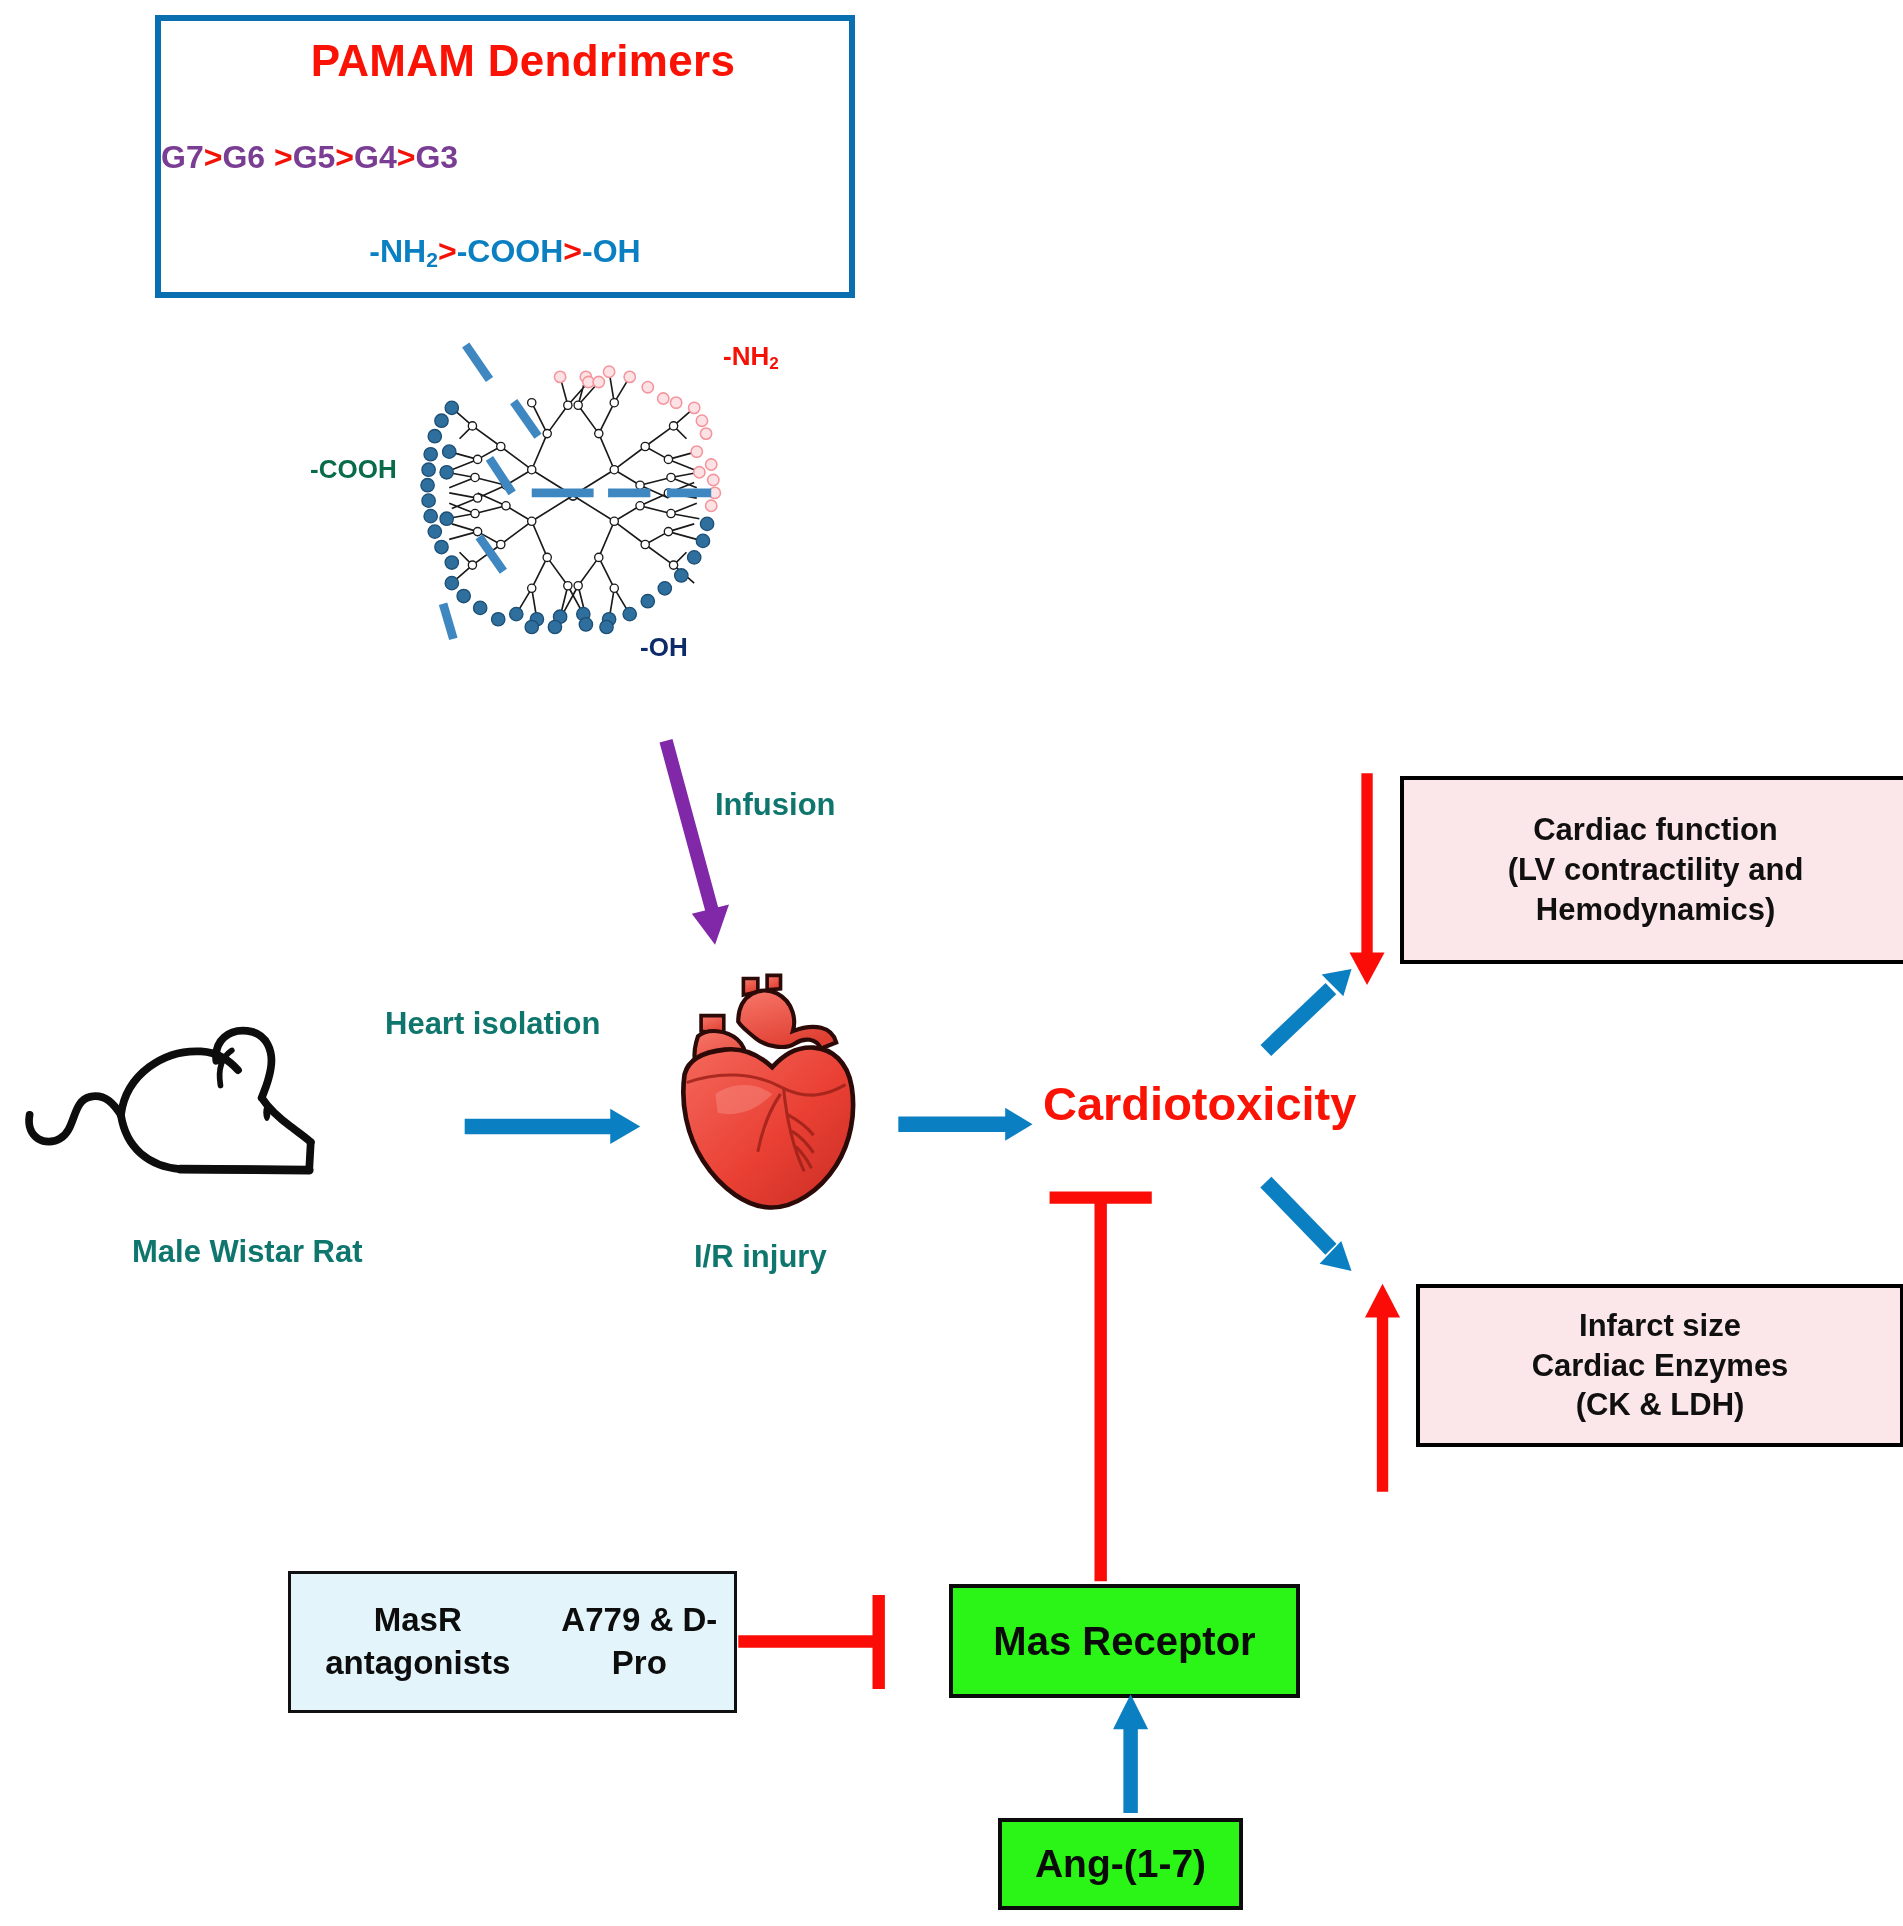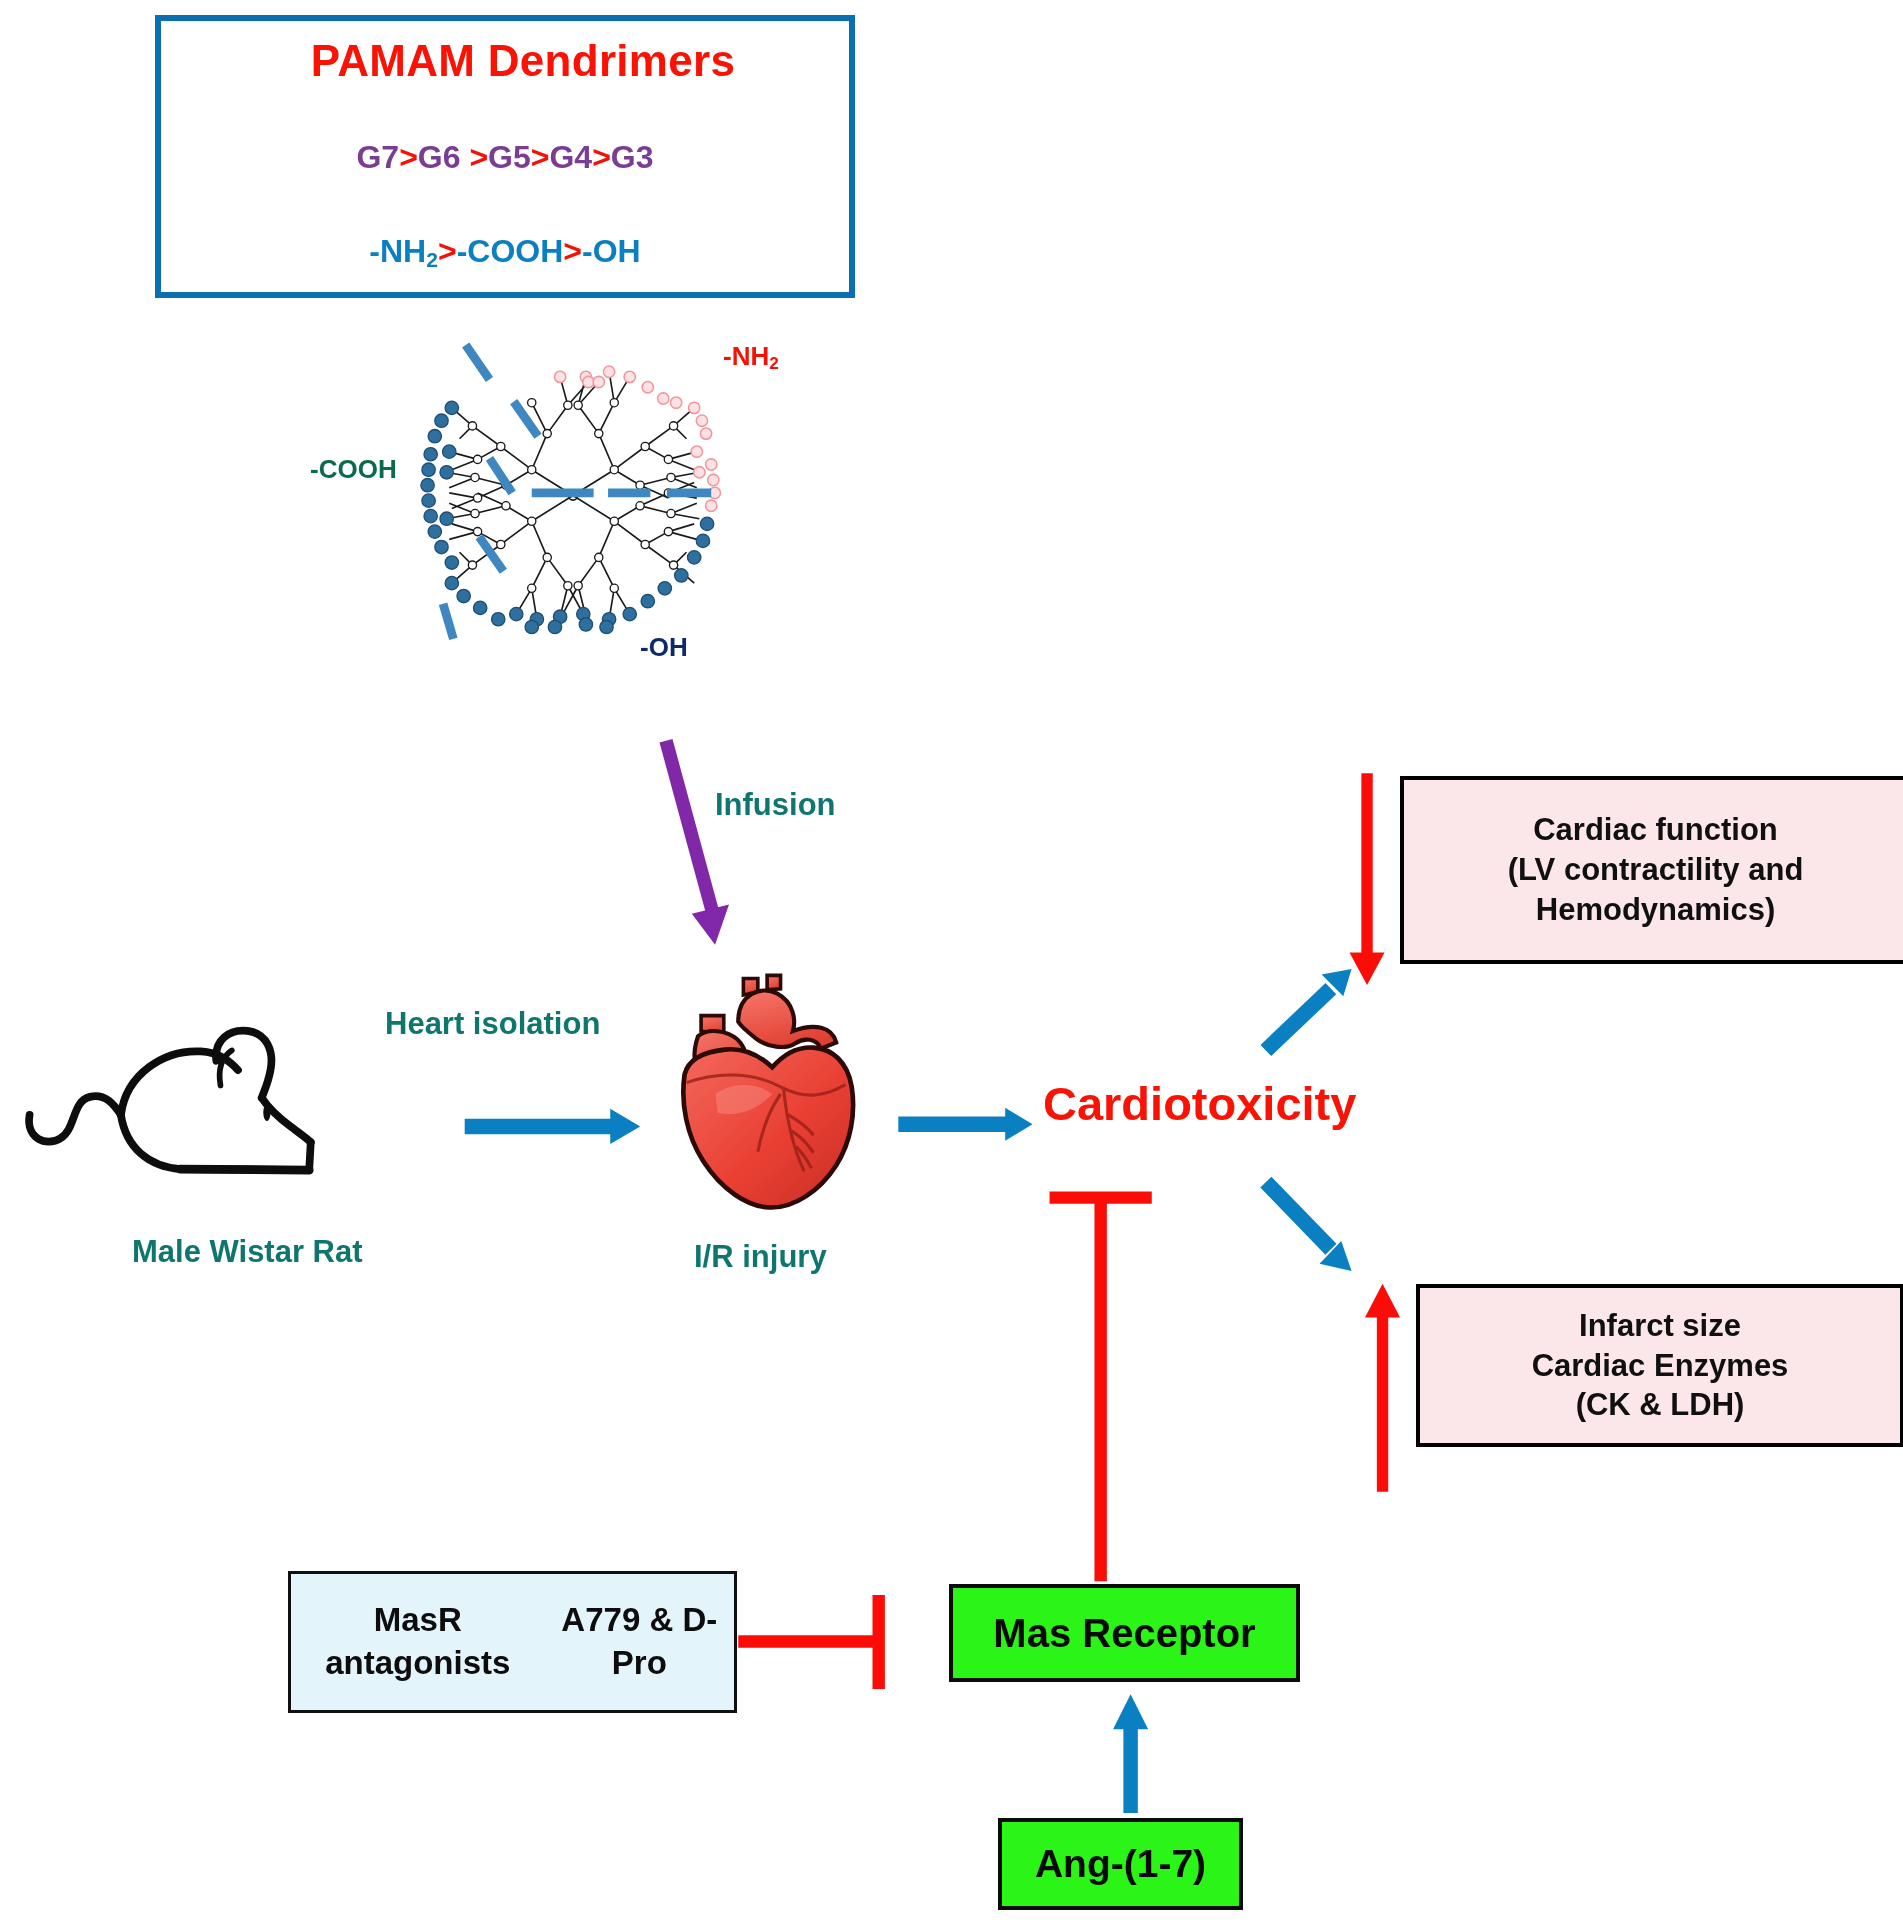--- a/index.html
+++ b/index.html
@@ -33,21 +33,21 @@
     text-align: center;
     color: #fa1205;
     font-size: 44px;
     font-weight: bold;
     letter-spacing: 0.3px;
     padding-left: 36px;
   }
   #pamam-gen {
     position: absolute;
     left: 0; right: 0; top: 118px;
-    text-align: center;
+    text-align: left;
     font-size: 32px;
     font-weight: bold;
     color: #7a3d94;
   }
   #pamam-gen .gt, #pamam-term .gt { color: #f41207; }
   #pamam-term {
     position: absolute;
     left: 0; right: 0; top: 212px;
     text-align: center;
     font-size: 32px;
@@ -138,21 +138,21 @@
     border: 4.1px solid #0b0b0b;
     box-sizing: border-box;
     display: flex;
     align-items: center;
     justify-content: center;
     font-weight: bold;
     color: #0a0a0a;
   }
   #box-mas-receptor {
     left: 949px; top: 1584px;
-    width: 351px; height: 98px;
+    width: 351px; height: 114px;
     font-size: 40px;
     text-align: right;
   }
   #box-ang {
     left: 998px; top: 1818px;
     width: 245px; height: 92px;
     font-size: 39px;
   }
 
   

